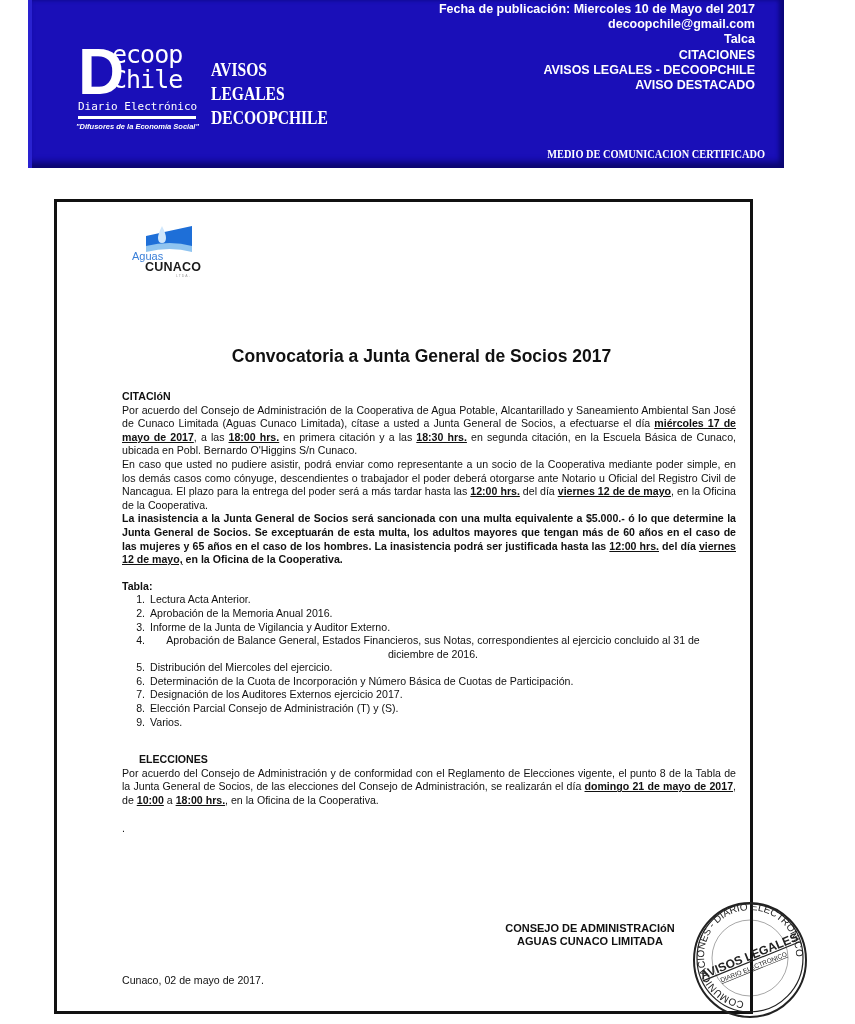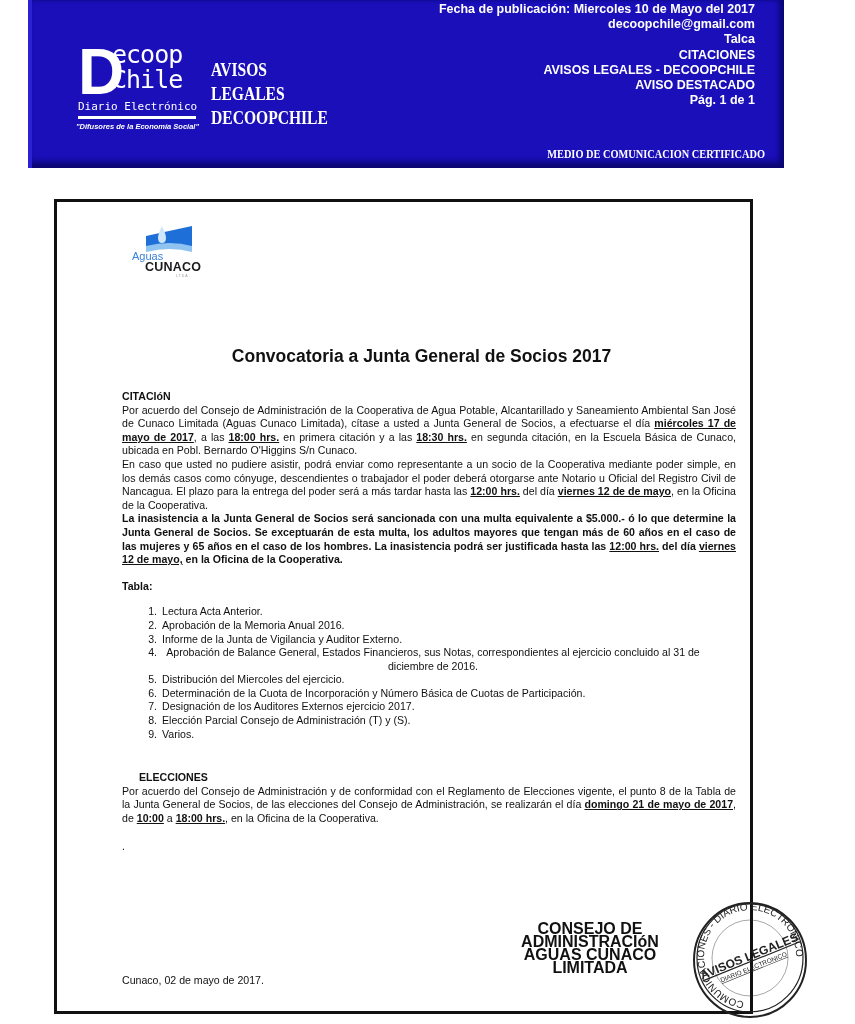--- a/index.html
+++ b/index.html
@@ -25,24 +25,24 @@
   .cunaco-logo .ltda{position:absolute;left:46px;top:52px;font-size:3.5px;color:#999;letter-spacing:1px;}
 
   .title{position:absolute;left:0;width:843px;top:346px;text-align:center;font-size:17.5px;font-weight:bold;}
   .content{position:absolute;left:122px;top:390px;width:614px;font-size:10.6px;line-height:13.6px;}
   .h{font-weight:bold;margin:0;}
   p{margin:0;text-align:justify;}
   .mt1{}
   .mt2{margin-top:13px;}
   u.b, .ub{font-weight:bold;text-decoration:underline;}
   .bold{font-weight:bold;}
-  ol{margin:12px;padding-left:26px;}
+  ol{margin:0;padding-left:26px;}
   ol li{padding-left:2px;}
   .dot{margin-top:14px;}
-  .sign{position:absolute;left:490px;top:922px;width:200px;text-align:center;font-size:16px;font-weight:bold;line-height:13px;}
+  .sign{position:absolute;left:490px;top:922px;width:200px;text-align:center;font-size:11px;font-weight:bold;line-height:13px;}
   .place{position:absolute;left:122px;top:974px;font-size:10.6px;}
   .stamp{position:absolute;left:690px;top:898px;width:120px;height:122px;}
 </style>
 </head>
 <body>
 
 <div class="banner">
   <div class="logo">
     <span class="bigD">D</span>
     <span class="ecoop">ecoop</span>
@@ -57,21 +57,20 @@
     <div>DECOOPCHILE</div>
   </div>
 </div>
 <div class="info">
   <div>Fecha de publicación: Miercoles 10 de Mayo del 2017</div>
   <div>decoopchile@gmail.com</div>
   <div>Talca</div>
   <div>CITACIONES</div>
   <div>AVISOS LEGALES - DECOOPCHILE</div>
   <div>AVISO DESTACADO</div>
-  <div>Pág. 1 de 1</div>
 </div>
 <div class="certificado">MEDIO DE COMUNICACION CERTIFICADO</div>
 
 <div class="docbox"></div>
 
 <div class="cunaco-logo">
   <svg width="60" height="34" viewBox="0 0 60 34" style="position:absolute;left:12px;top:0;">
     <path d="M4 14 L50 4 L50 26 Q30 20 4 26 Z" fill="#1e6fd8"></path>
     <path d="M4 24 Q28 18 50 24 L50 30 Q28 24 4 30 Z" fill="#8fc4f0"></path>
     <path d="M20 4 Q16 12 16 16 Q16 21 20 21 Q24 21 24 16 Q24 12 20 4 Z" fill="#cfe6fb"></path>
@@ -98,21 +97,21 @@
     <li>Aprobación de la Memoria Anual 2016.</li>
     <li>Informe de la Junta de Vigilancia y Auditor Externo.</li>
     <li style="text-align:center;padding-right:20px;">Aprobación de Balance General, Estados Financieros, sus Notas, correspondientes al ejercicio concluido al 31 de diciembre de 2016.</li>
     <li>Distribución del Miercoles del ejercicio.</li>
     <li>Determinación de la Cuota de Incorporación y Número Básica de Cuotas de Participación.</li>
     <li>Designación de los Auditores Externos ejercicio 2017.</li>
     <li>Elección Parcial Consejo de Administración (T) y (S).</li>
     <li>Varios.</li>
   </ol>
 
-  <p class="h" style="margin-top:30px;padding-left:17px;">ELECCIONES</p>
+  <p class="h" style="margin-top:24px;padding-left:17px;">ELECCIONES</p>
   <p class="mt1"><span>Por acuerdo del Consejo de Administración y de conformidad con el Reglamento de Elecciones vigente, el punto 8 de la Tabla de la Junta General de Socios, de las elecciones del Consejo de Administración, se realizarán el día </span><span class="ub">domingo 21 de mayo de 2017</span><span>, de </span><span class="ub">10:00</span><span> a </span><span class="ub">18:00 hrs.</span><span>, en la Oficina de la Cooperativa.</span></p>
   <p class="dot">.</p>
 </div>
 
 <div class="sign">
   <div>CONSEJO DE ADMINISTRACIóN</div>
   <div>AGUAS  CUNACO LIMITADA</div>
 </div>
 
 <div class="place">Cunaco,  02 de mayo de 2017.</div>

